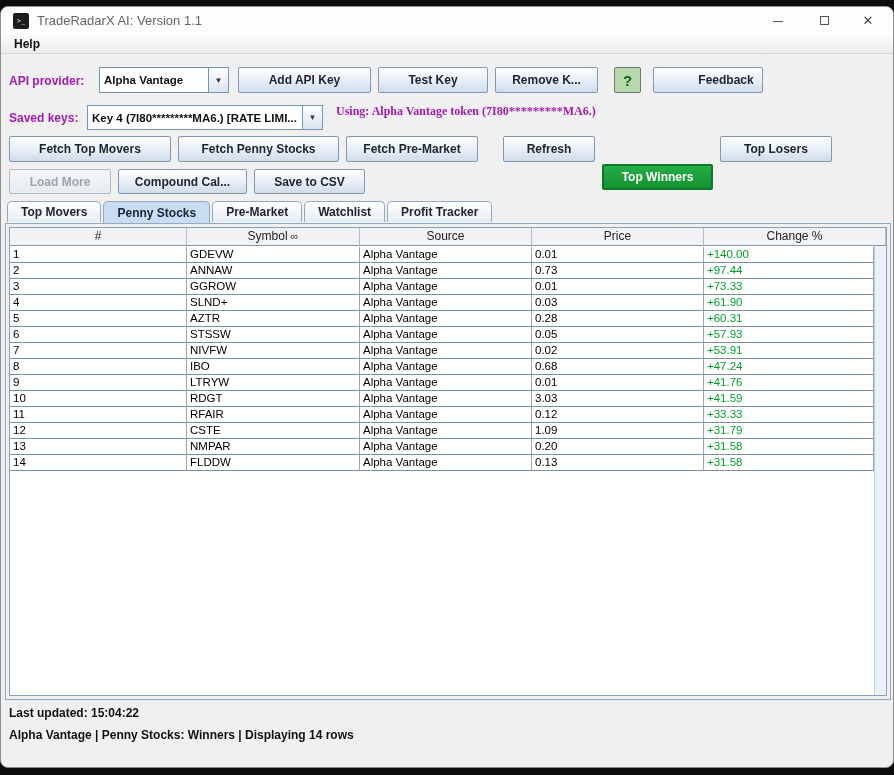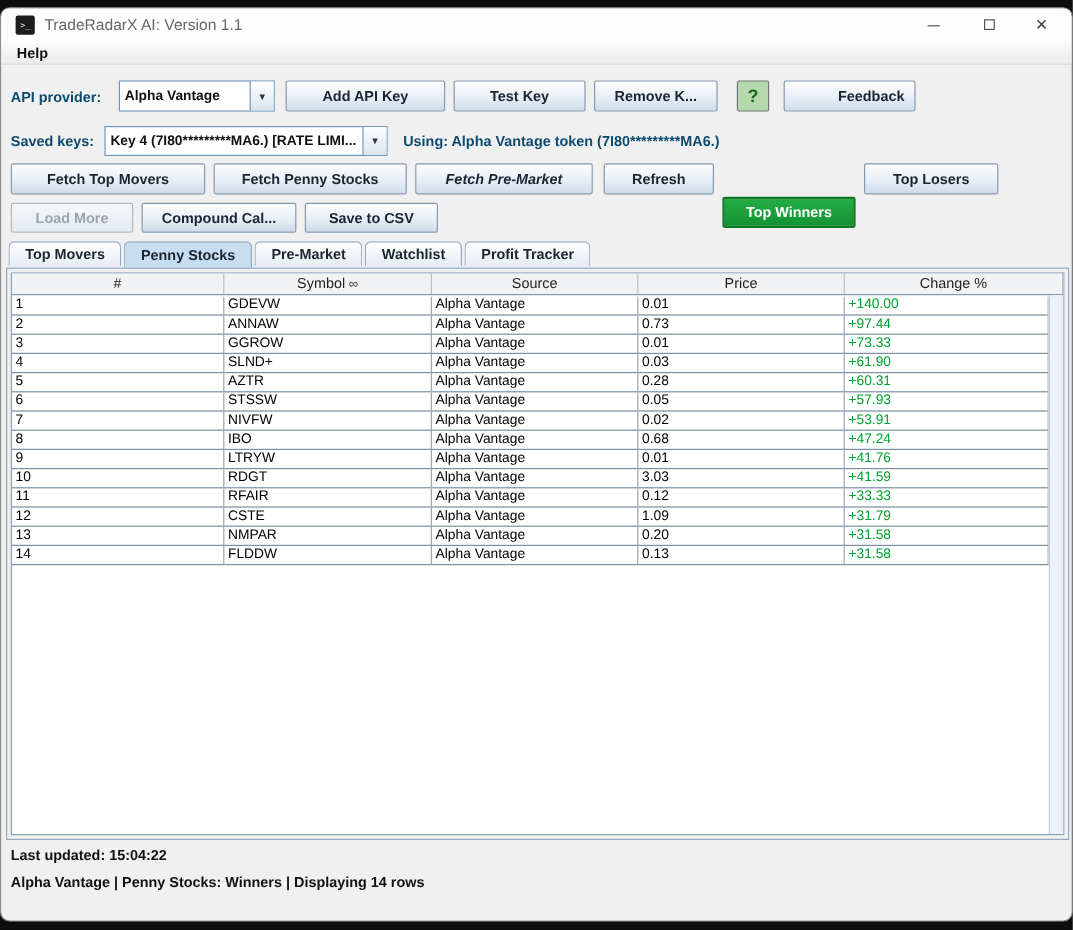--- a/index.html
+++ b/index.html
@@ -28,21 +28,21 @@
   .min-glyph { display:inline-block; width:10px; height:1px; background:#555; vertical-align:middle; }
 
   
   .menubar {
     position:absolute; left:0; top:28px; width:100%; height:19px;
     background:linear-gradient(#fbfbfb,#ebebeb); border-bottom:1px solid #d6d6d6;
   }
   .menu-item { position:absolute; left:9px; top:0; line-height:19px; font-size:12px; font-weight:700; color:#111; padding:0 4px;text-align:center; }
 
   
-  .lbl { position:absolute; font-size:12px; font-weight:700; color:#0c4a6e; }
+  .lbl { position:absolute; font-size:12px; font-weight:700; color:#a21caf; }
   .btn {
     position:absolute; height:26px; border:1px solid #8399b1; border-radius:2px;
     background:linear-gradient(#fefefe,#e7eef6 55%,#cfdcea);
     font-size:12px; font-weight:700; color:#1b2430; text-align:center;
     display:flex; align-items:center; justify-content:center; cursor:default;
   }
   .btn.disabled { color:#9ba3ad; border-color:#aeb9c4; background:linear-gradient(#f5f7f9,#e6ebf1); }
   .btn.green { background:linear-gradient(#23ad46,#149232); border:2px solid #0c7a28; color:#fff; }
   .btn.help-btn { background:#b5d9ac; border:1px solid #70757a; color:#17641c; font-size:15px; }
 
@@ -121,25 +121,25 @@
   <div class="btn" style="left:377px; top:60px; width:110px;">Test Key</div>
   <div class="btn" style="left:494px; top:60px; width:103px;">Remove K...</div>
   <div class="btn help-btn" style="left:613px; top:60px; width:27px;">?</div>
   <div class="btn" style="left:652px; top:60px; width:110px;padding-left:36px;">Feedback</div>
 
   <span class="lbl" style="left:8px; top:104px;">Saved keys:</span>
   <div class="combo" style="left:86px; top:98px; width:236px; height:25px;">
     <span class="val">Key 4 (7I80*********MA6.) [RATE LIMI...</span>
     <span class="arrow">▼</span>
   </div>
-  <span class="lbl" style="left:335px; top:104px;">Using: Alpha Vantage token (7I80*********MA6.)</span>
+  <span class="lbl" style="left:335px; top:97px;font-family:Liberation Serif, serif;">Using: Alpha Vantage token (7I80*********MA6.)</span>
 
   <div class="btn" style="left:8px;   top:129px; width:162px;">Fetch Top Movers</div>
   <div class="btn" style="left:177px; top:129px; width:161px;">Fetch Penny Stocks</div>
-  <div class="btn" style="left:345px; top:129px; width:148px;font-style:italic;">Fetch Pre-Market</div>
+  <div class="btn" style="left:345px; top:129px; width:132px;">Fetch Pre-Market</div>
   <div class="btn" style="left:502px; top:129px; width:92px;">Refresh</div>
   <div class="btn green" style="left:601px; top:129px; width:111px;margin-top:28px;">Top Winners</div>
   <div class="btn" style="left:719px; top:129px; width:112px;">Top Losers</div>
 
   <div class="btn disabled" style="left:8px; top:162px; width:102px; height:25px;">Load More</div>
   <div class="btn" style="left:117px; top:162px; width:129px; height:25px;">Compound Cal...</div>
   <div class="btn" style="left:253px; top:162px; width:111px; height:25px;">Save to CSV</div>
 
   <div class="tabbar">
       <div class="tab">Top Movers</div>

